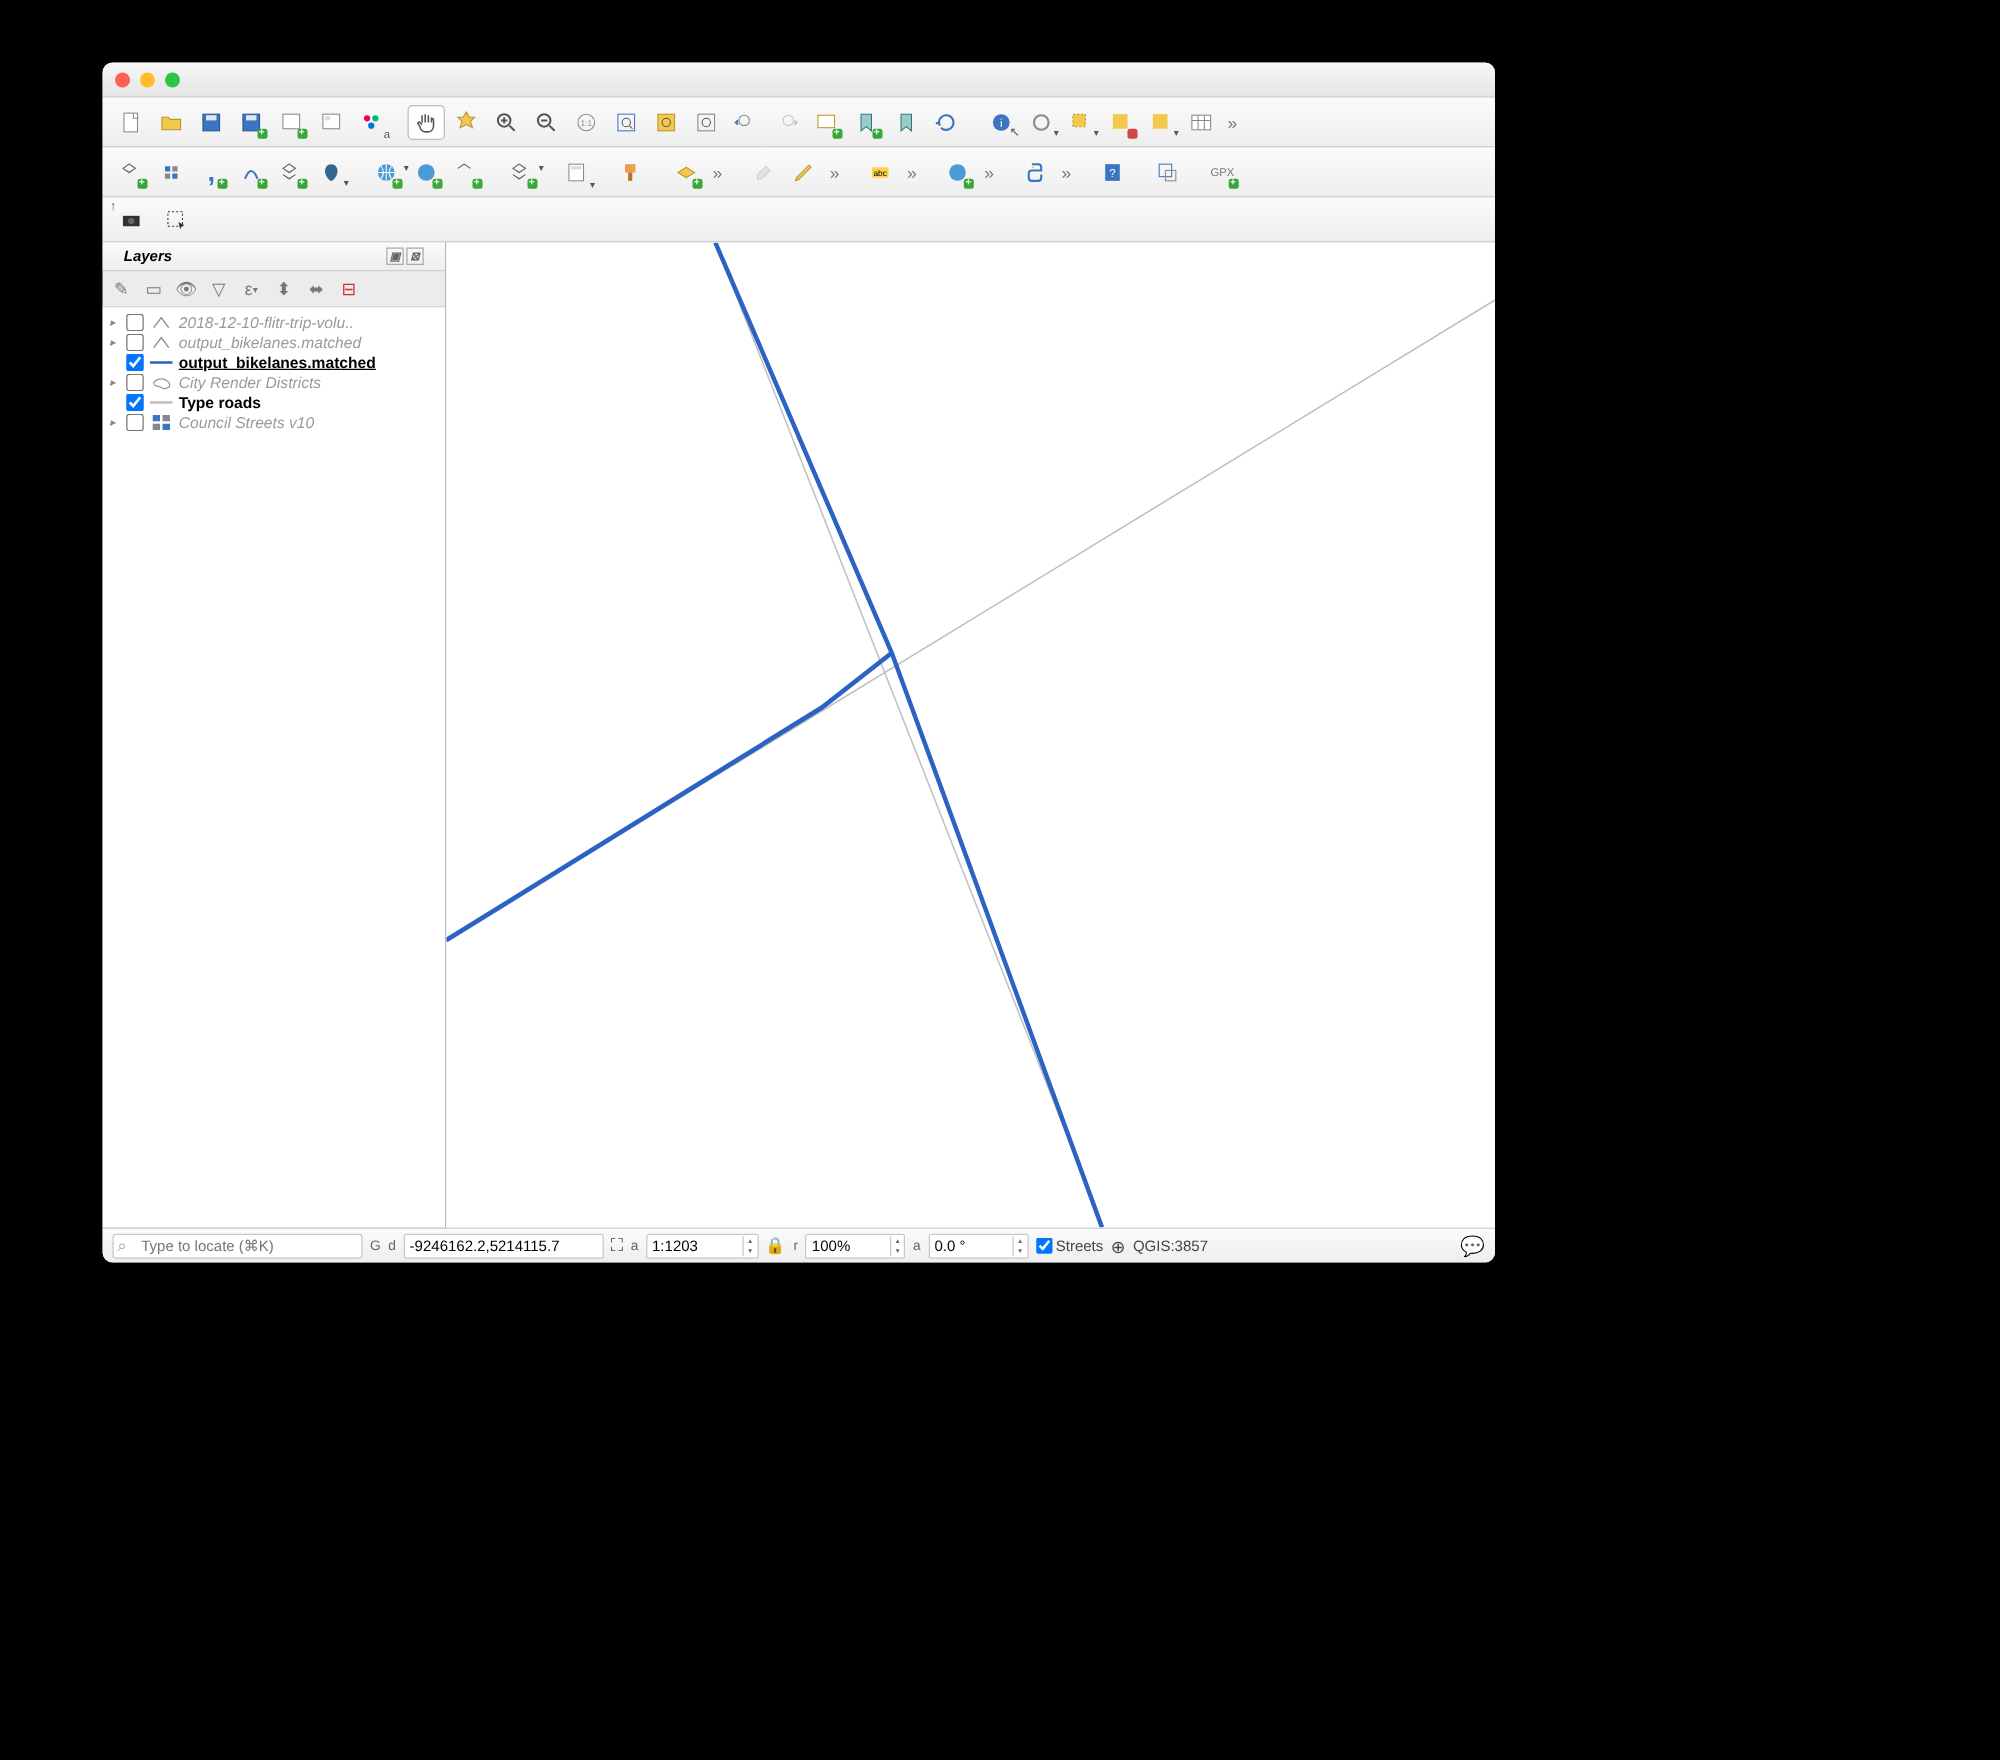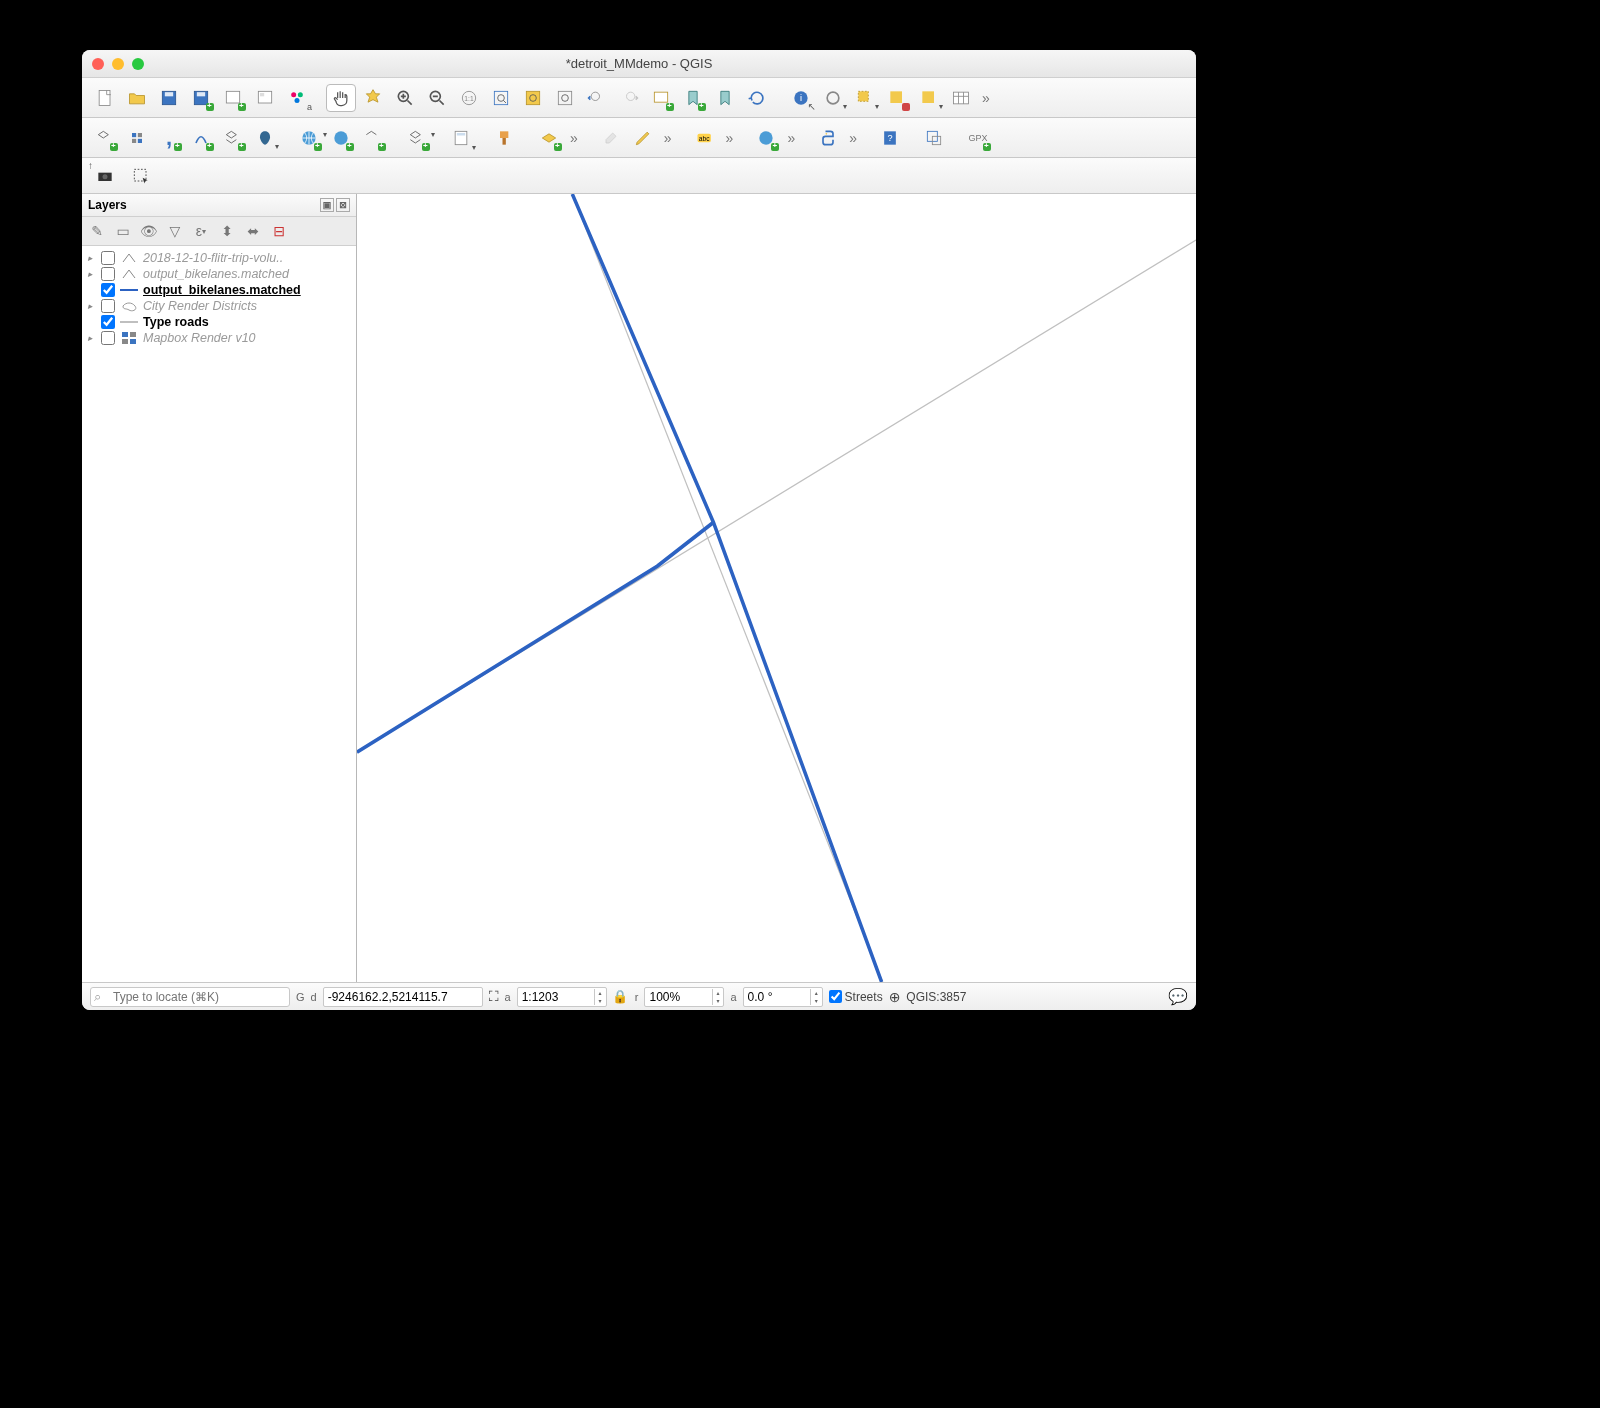--- a/index.html
+++ b/index.html
@@ -12,21 +12,21 @@
 .title { position:absolute; left:0; right:0; text-align:center; font-size:13px; color:#444; }
 
 .toolbar { background: linear-gradient(#fbfbfb,#eeeeee); border-bottom:1px solid #c8c8c8; padding:4px 8px; display:flex; align-items:center; gap:2px; flex-wrap:nowrap; min-height:40px; }
 .tbtn { width:30px; height:28px; display:flex; align-items:center; justify-content:center; border-radius:4px; font-size:18px; color:#555; cursor:pointer; position:relative; }
 .sep { width:10px; }
 .overflow { font-size:14px; color:#777; padding:0 4px; cursor:pointer; }
 .subbar { background:linear-gradient(#fbfbfb,#eeeeee); padding:3px 8px; display:flex; gap:6px; border-bottom:1px solid #c8c8c8; min-height:36px; align-items:center; }
 
 .body { display:flex; flex:1; min-height:0; }
 .panel { width:275px; display:flex; flex-direction:column; border-right:1px solid #b7b7b7; }
-.panel-h { background:linear-gradient(#fbfbfb,#eeeeee); padding:4px 6px; font-size:12px; font-weight:bold; border-bottom:1px solid #cfcfcf; display:flex; align-items:center; justify-content:space-between; }
+.panel-h { background:linear-gradient(#fbfbfb,#eeeeee); padding:4px 17px; font-size:12px; font-weight:bold; border-bottom:1px solid #cfcfcf; display:flex; align-items:center; justify-content:space-between;font-style:italic; }
 .panel-h .dock { display:flex; gap:2px; }
 .dock span { width:14px; height:14px; border:1px solid #aaa; font-size:9px; display:flex; align-items:center; justify-content:center; color:#666; cursor:pointer; }
 .panel-tb { padding:3px 4px; display:flex; gap:4px; border-bottom:1px solid #cfcfcf; align-items:center; }
 .panel-tb .ic { width:22px; height:22px; display:flex; align-items:center; justify-content:center; font-size:14px; color:#777; cursor:pointer; }
 .layers { flex:1; background:#fff; overflow:auto; font-size:12.5px; padding:4px 0; }
 .layer { display:flex; align-items:center; gap:5px; padding:1px 4px 1px 2px; white-space:nowrap; }
 .layer .arrow { width:12px; text-align:center; color:#888; font-size:9px; }
 .layer input[type=checkbox]{ width:14px; height:14px; }
 .swatch { width:18px; height:12px; display:flex; align-items:center; justify-content:center; }
 .ln { width:18px; height:0; border-top:2px solid; }
@@ -57,21 +57,20 @@
 </head>
 <body>
 
 <div class="window">
   <div class="titlebar">
     <div class="traffic">
       <div class="tl red"></div>
       <div class="tl yel"></div>
       <div class="tl grn"></div>
     </div>
-    <div class="title">*detroit_MMdemo - QGIS</div>
   </div>
 
   <div class="toolbar">
     <div class="tbtn">
         <svg class="ico" viewBox="0 0 24 24">
           <rect x="5" y="3" width="13" height="18" fill="#fff" stroke="#888"></rect>
           <path d="M14 3v5h5" fill="none" stroke="#888"></path>
         </svg>
       </div>
     <div class="tbtn">
@@ -469,21 +468,21 @@
             <span class="arrow">▸</span>
             <input type="checkbox" style="">
             <span class="swatch">
               <svg width="14" height="12">
                 <rect width="6" height="5" x="0" y="0" fill="#3b74c0"></rect>
                 <rect width="6" height="5" x="8" y="0" fill="#888"></rect>
                 <rect width="6" height="5" x="0" y="7" fill="#888"></rect>
                 <rect width="6" height="5" x="8" y="7" fill="#3b74c0"></rect>
               </svg>
             </span>
-            <span class="name">Mapbox Render v10</span>
+            <span class="name">Council Streets v10</span>
           </div>
         </div>
     </div>
 
     <div class="canvas">
       <svg viewBox="0 0 838 720" preserveAspectRatio="none">
 
         <line x1="838" y1="42" x2="0" y2="510" stroke="#c0c0c0" stroke-width="1.2"></line>
         <line x1="215" y1="0" x2="525" y2="720" stroke="#c0c0c0" stroke-width="1.2"></line>
 

